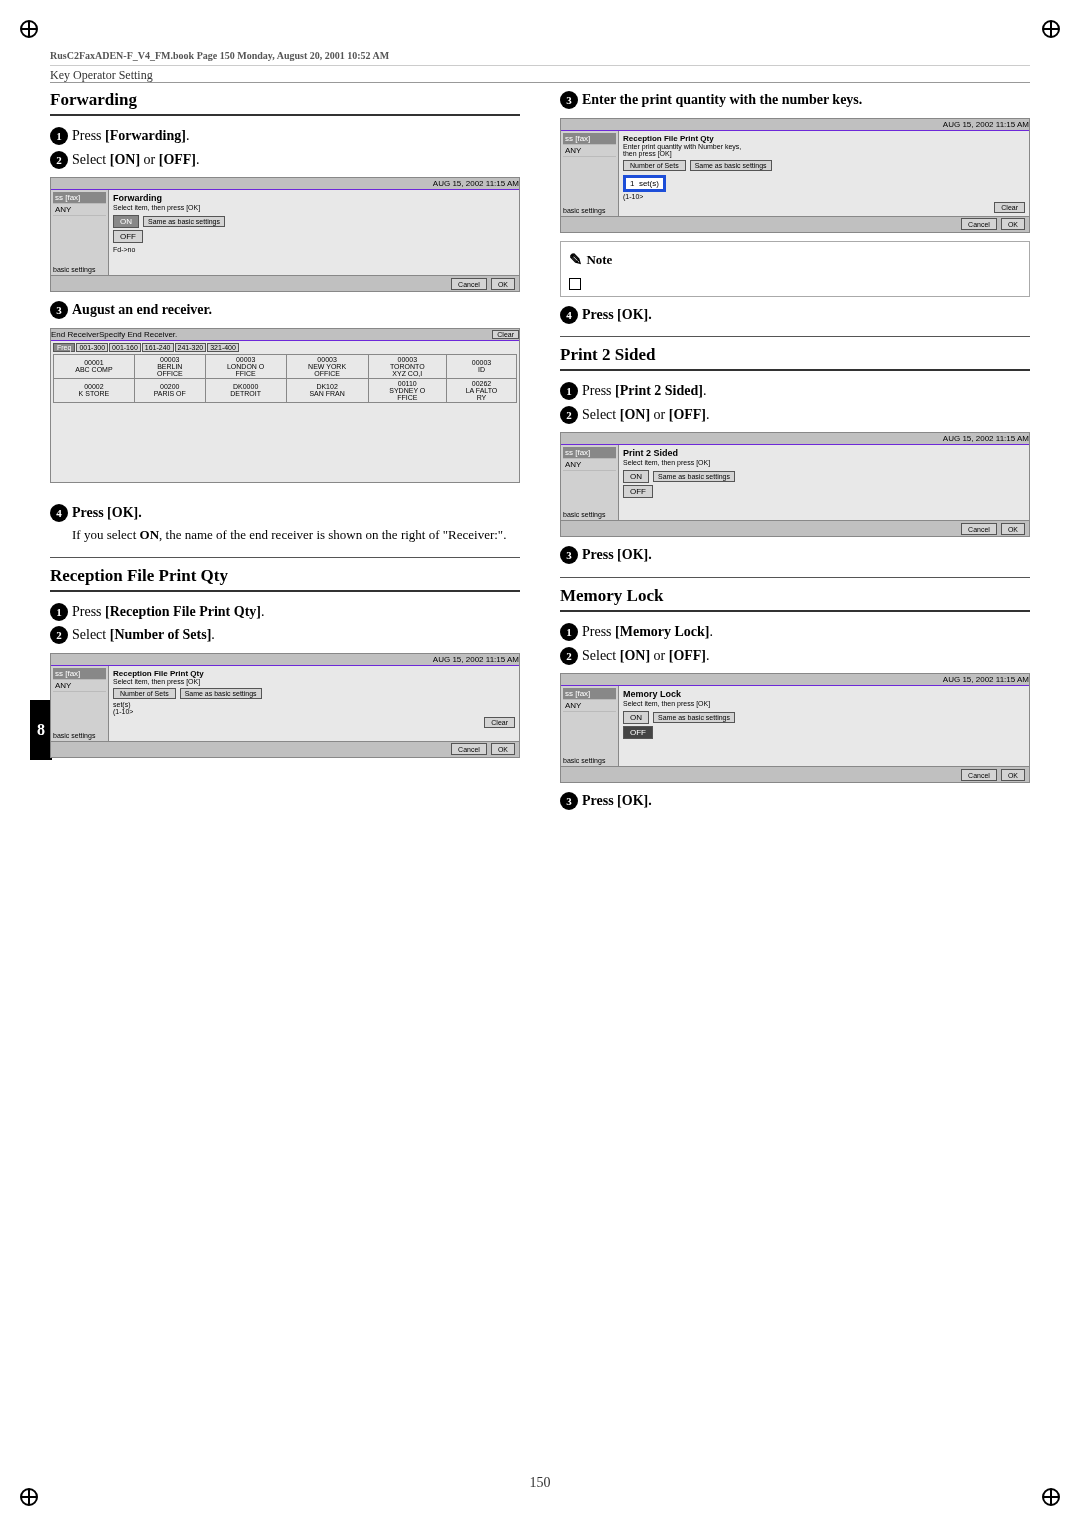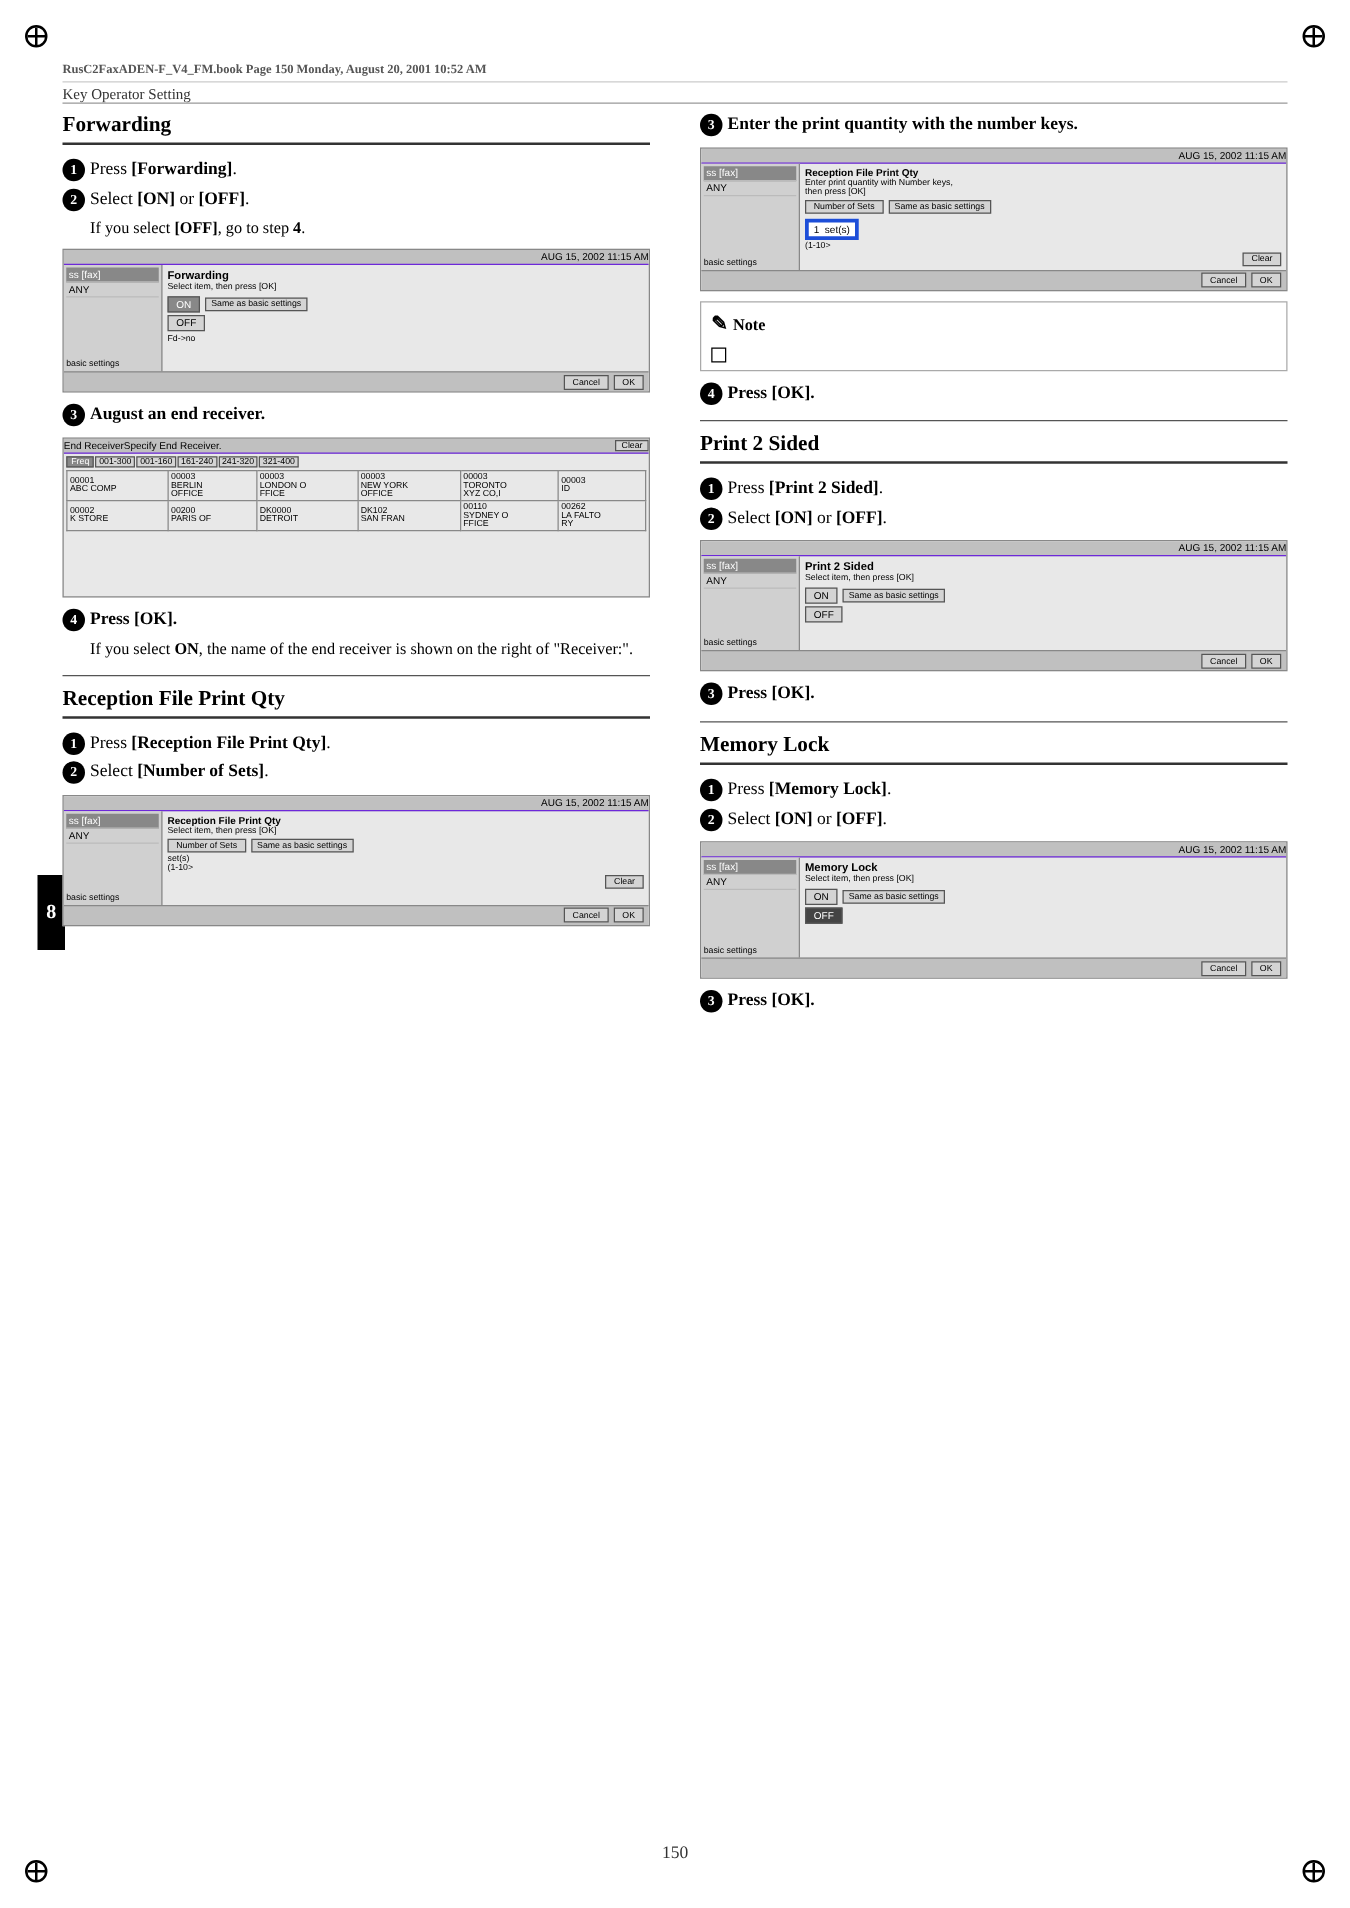--- a/index.html
+++ b/index.html
@@ -153,21 +153,21 @@
       font-size: 8px;
       color: #000;
       display: flex;
       justify-content: space-between;
     }
     .ui-body {
       display: flex;
       height: calc(100% - 18px);
     }
     .ui-left-panel {
-      width: 79px;
+      width: 58px;
       background: #d0d0d0;
       border-right: 1px solid #888;
       padding: 2px;
       font-size: 8px;
     }
     .ui-left-item {
       padding: 1px 2px;
       border-bottom: 1px solid #bbb;
       font-size: 8px;
     }
@@ -303,23 +303,20 @@
 
     <div class="step-block">
       <div class="step-line">
         <span class="step-num">1</span>
         <span class="step-text">Press <b>[Forwarding]</b>.</span>
       </div>
       <div class="step-line">
         <span class="step-num">2</span>
         <span class="step-text">Select <b>[ON]</b> or <b>[OFF]</b>.</span>
       </div>
-      <div class="indent-text">
-        If you select <b>[OFF]</b>, go to step <b>4</b>.
-      </div>
     </div>
 
     <div class="ui-screenshot" style="height:115px; margin-bottom:8px;">
       <div class="ui-title-bar">
         <span></span>
         <span>AUG 15, 2002 11:15 AM</span>
       </div>
       <div class="ui-body">
         <div class="ui-left-panel">
           <div class="ui-left-item selected">ss [fax]</div>
@@ -345,21 +342,21 @@
       </div>
     </div>
 
     <div class="step-block">
       <div class="step-line">
         <span class="step-num">3</span>
         <span class="step-text"><b>August an end receiver.</b></span>
       </div>
     </div>
 
-    <div class="ui-screenshot" style="height:128px; margin-bottom:8px;">
+    <div class="ui-screenshot" style="height:155px; margin-bottom:20px;text-align:center;">
       <div class="ui-title-bar">
         <span>End Receiver</span>
         <span>Specify End Receiver.</span>
         <div class="ui-btn" style="margin-left:auto; font-size:7px; padding:0 4px;">Clear</div>
       </div>
       <div style="padding:2px 2px 0 2px;">
 
         <div style="display:flex; gap:1px; margin-bottom:2px;">
           <div class="ui-btn selected-btn" style="font-size:7px; padding:0 3px;">Freq</div>
           <div class="ui-btn" style="font-size:7px; padding:0 2px;">001-300</div>

